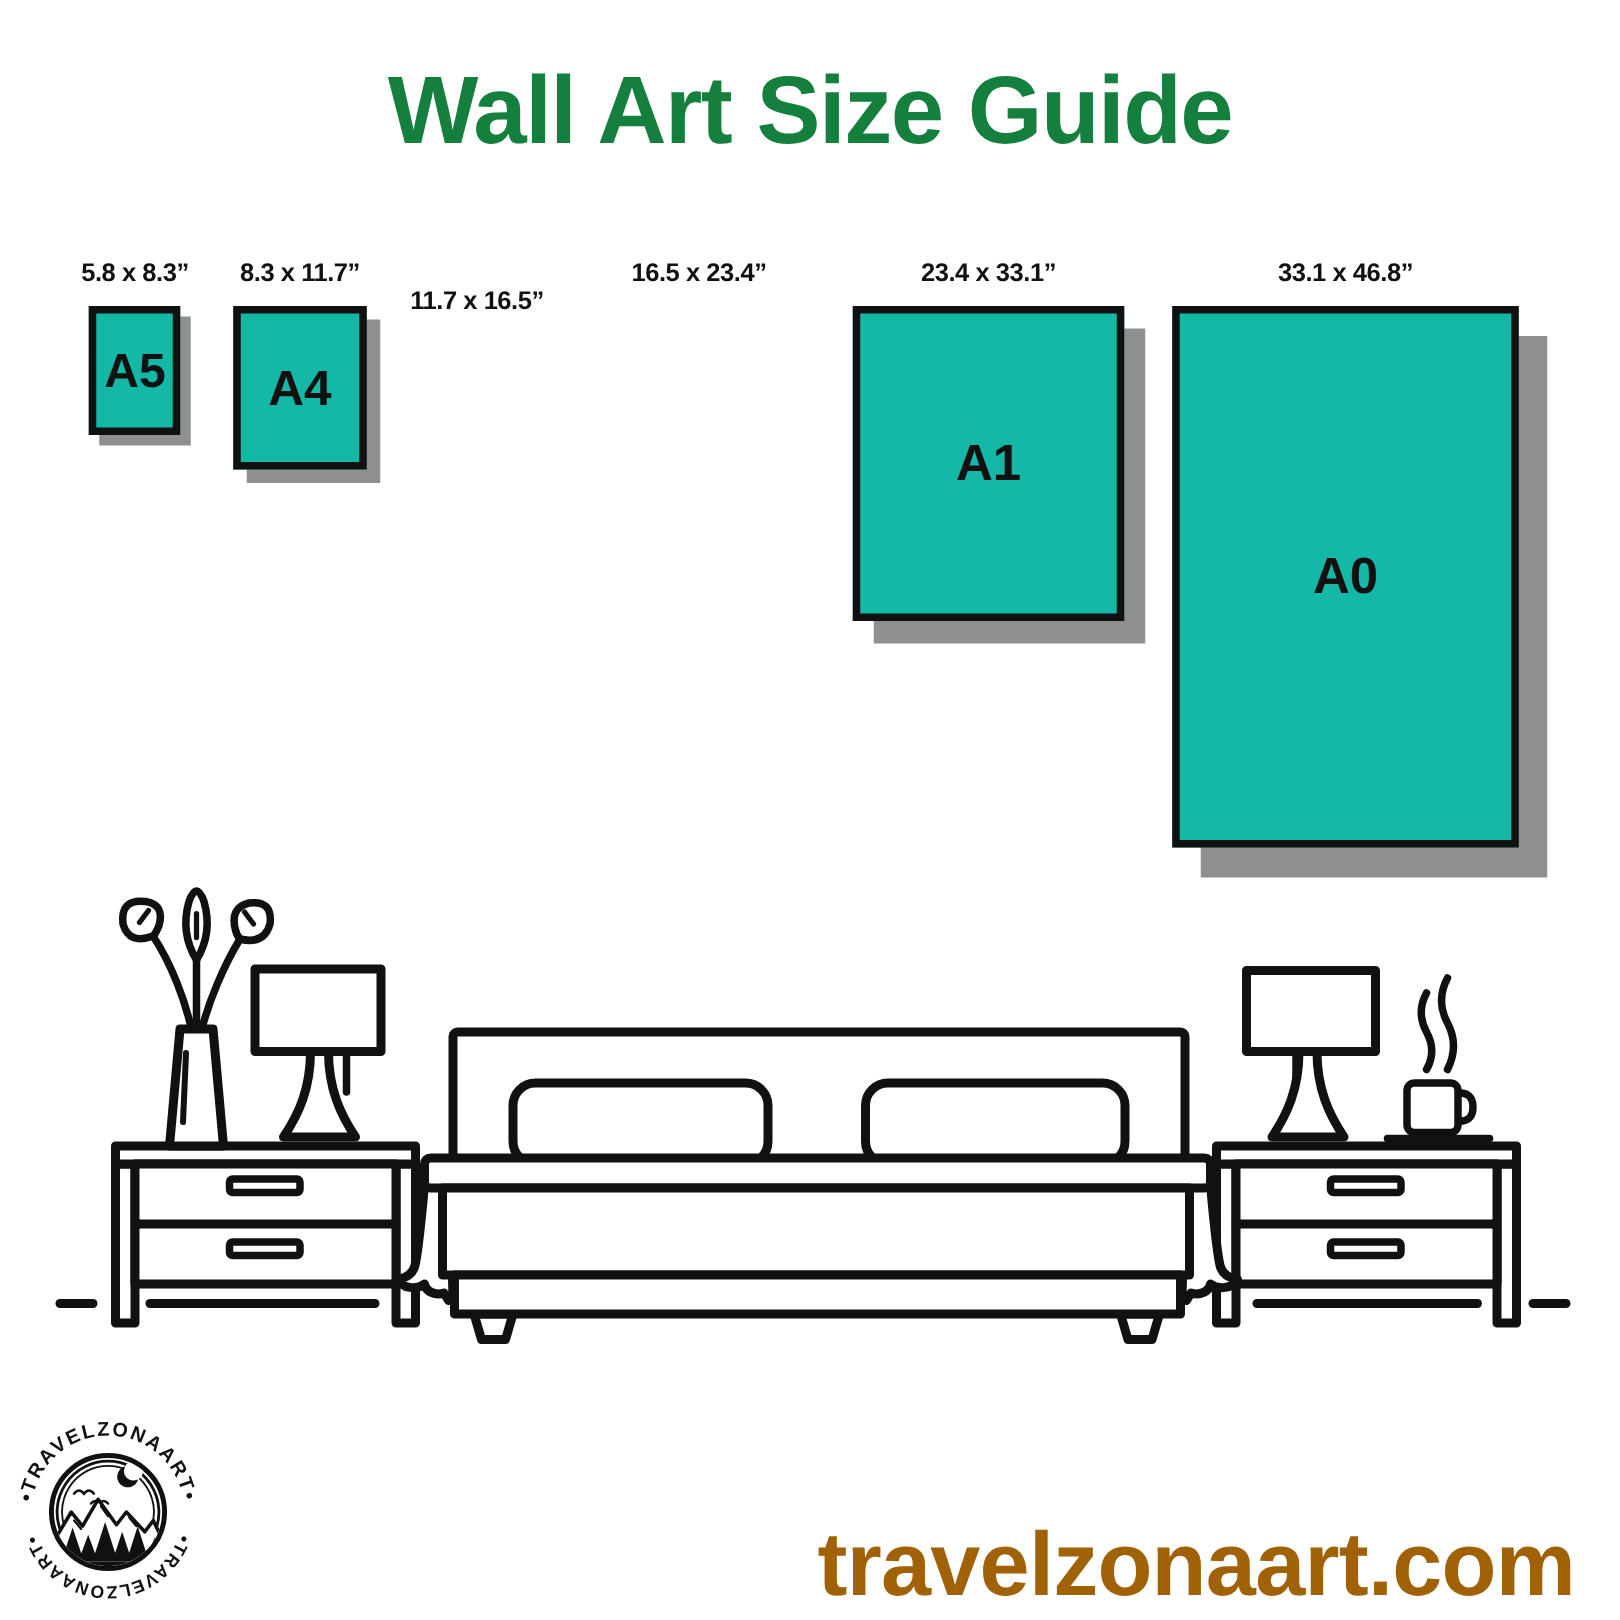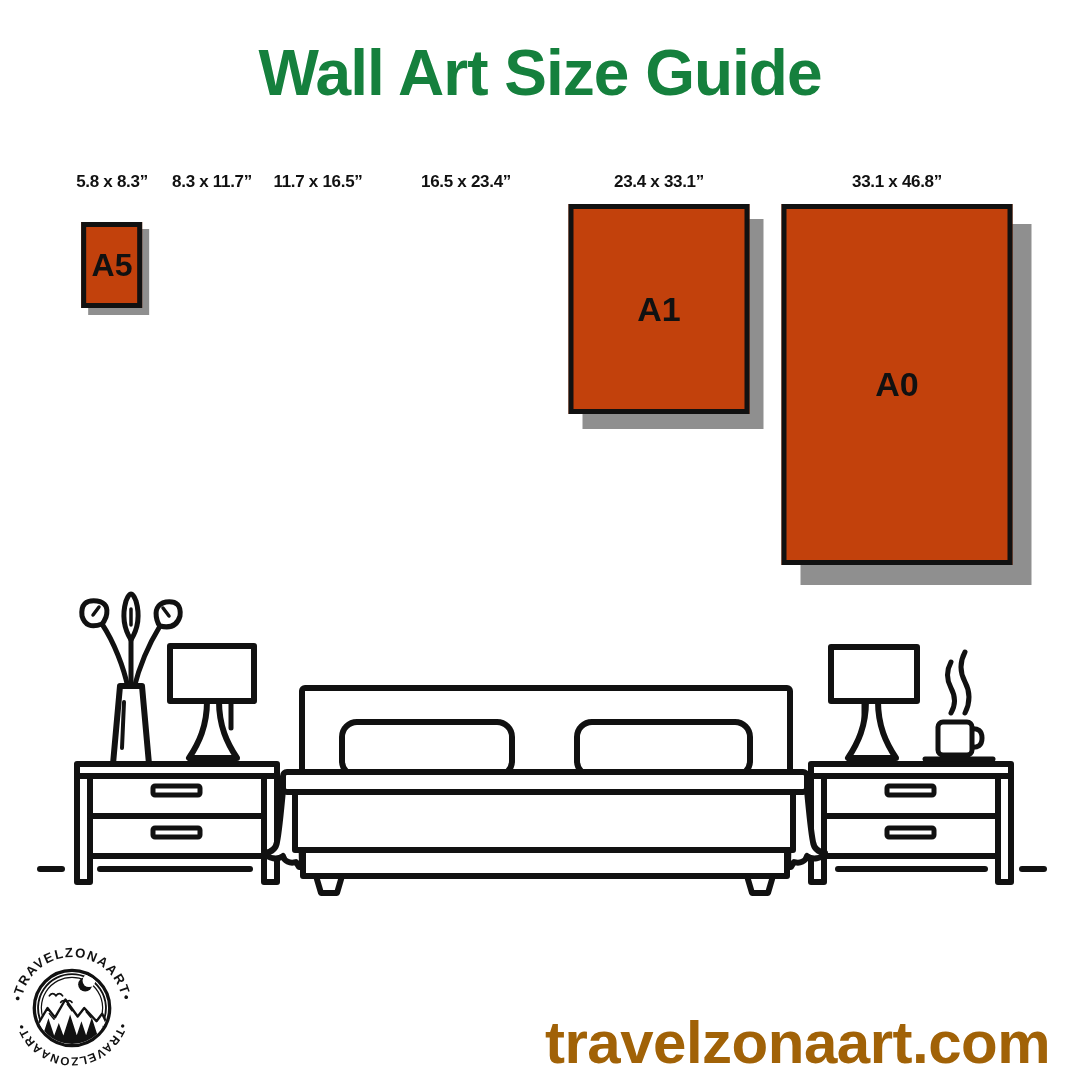--- a/index.html
+++ b/index.html
@@ -16,27 +16,27 @@
   
   .size-item{
     position:absolute;top:170px;transform:translateX(-50%);
     display:flex;flex-direction:column;align-items:center;
   }
   .dim{
     font-size:17px;font-weight:700;letter-spacing:-0.3px;
     height:24px;line-height:24px;white-space:nowrap;margin-bottom:10px;color:#111;
   }
   .box{
-    box-sizing:border-box;border:5px solid #111;background:#c2410c;
+    box-sizing:border-box;border:5px solid #111;background:#14b8a6;
     display:flex;align-items:center;justify-content:center;
   }
   .code{font-weight:700;color:#111;}
-  .s-a5{left:112px;gap:18px;}  .s-a5 .box{width:61px;height:86px;box-shadow:7px 7px 0 #8f8f8f;}
-  .s-a4{left:212px;} .s-a4 .box{width:89px;height:109px;box-shadow:9px 9px 0 #8f8f8f;}
-  .s-a3{left:318px;} .s-a3 .box{width:109px;height:160px;box-shadow:11px 11px 0 #8f8f8f;}
+  .s-a5{left:90px;}  .s-a5 .box{width:61px;height:86px;box-shadow:7px 7px 0 #8f8f8f;}
+  .s-a4{left:200px;} .s-a4 .box{width:89px;height:109px;box-shadow:9px 9px 0 #8f8f8f;}
+  .s-a3{left:318px;margin-top:19px;} .s-a3 .box{width:109px;height:160px;box-shadow:11px 11px 0 #8f8f8f;}
   .s-a2{left:466px;} .s-a2 .box{width:147px;height:207px;box-shadow:13px 13px 0 #8f8f8f;}
   .s-a1{left:659px;} .s-a1 .box{width:181px;height:210px;box-shadow:14px 15px 0 #8f8f8f;}
   .s-a0{left:897px;text-align:right;} .s-a0 .box{width:231px;height:361px;box-shadow:19px 20px 0 #8f8f8f;}
   .s-a5 .code{font-size:32px;}
   .s-a4 .code{font-size:33px;}
   .s-a3 .code,.s-a2 .code,.s-a1 .code,.s-a0 .code{font-size:34px;}
   
   .scene{position:absolute;left:0;top:580px;width:1080px;height:320px;}
   
   .logo{position:absolute;left:6px;top:942px;width:132px;height:132px;}
@@ -54,20 +54,23 @@
 
 <div>
   <div class="size-item s-a5">
     <div class="dim">5.8 x 8.3”</div>
     <div class="box">
       <span class="code">A5</span>
     </div>
   </div>
   <div class="size-item s-a4">
     <div class="dim">8.3 x 11.7”</div>
+    <div class="box">
+      <span class="code">A4</span>
+    </div>
   </div>
   <div class="size-item s-a3">
     <div class="dim">11.7 x 16.5”</div>
   </div>
   <div class="size-item s-a2">
     <div class="dim">16.5 x 23.4”</div>
   </div>
   <div class="size-item s-a1">
     <div class="dim">23.4 x 33.1”</div>
     <div class="box">

